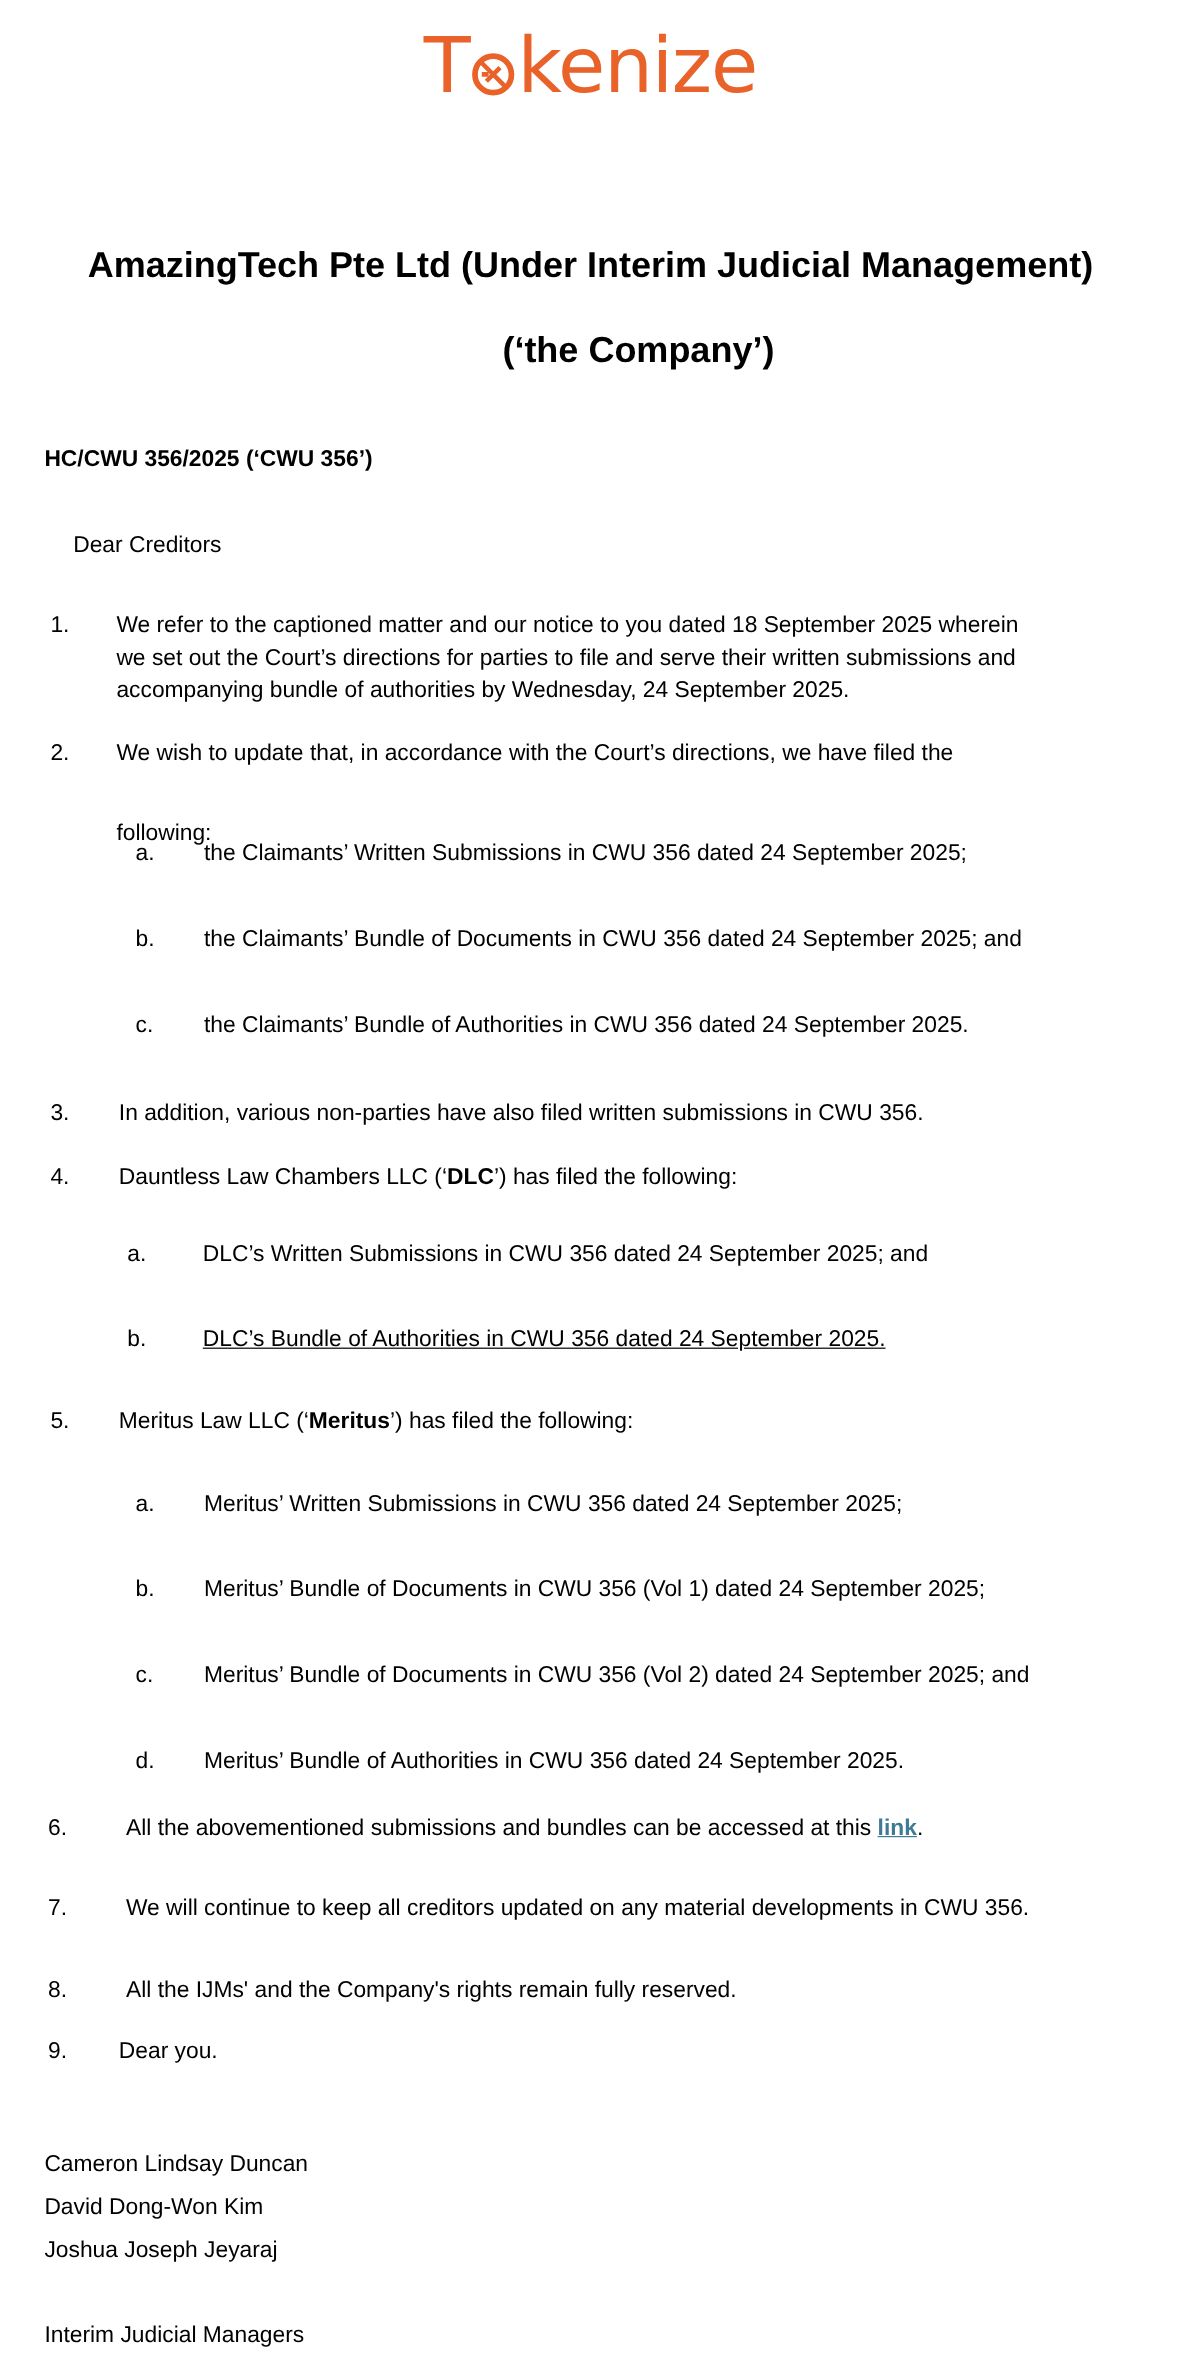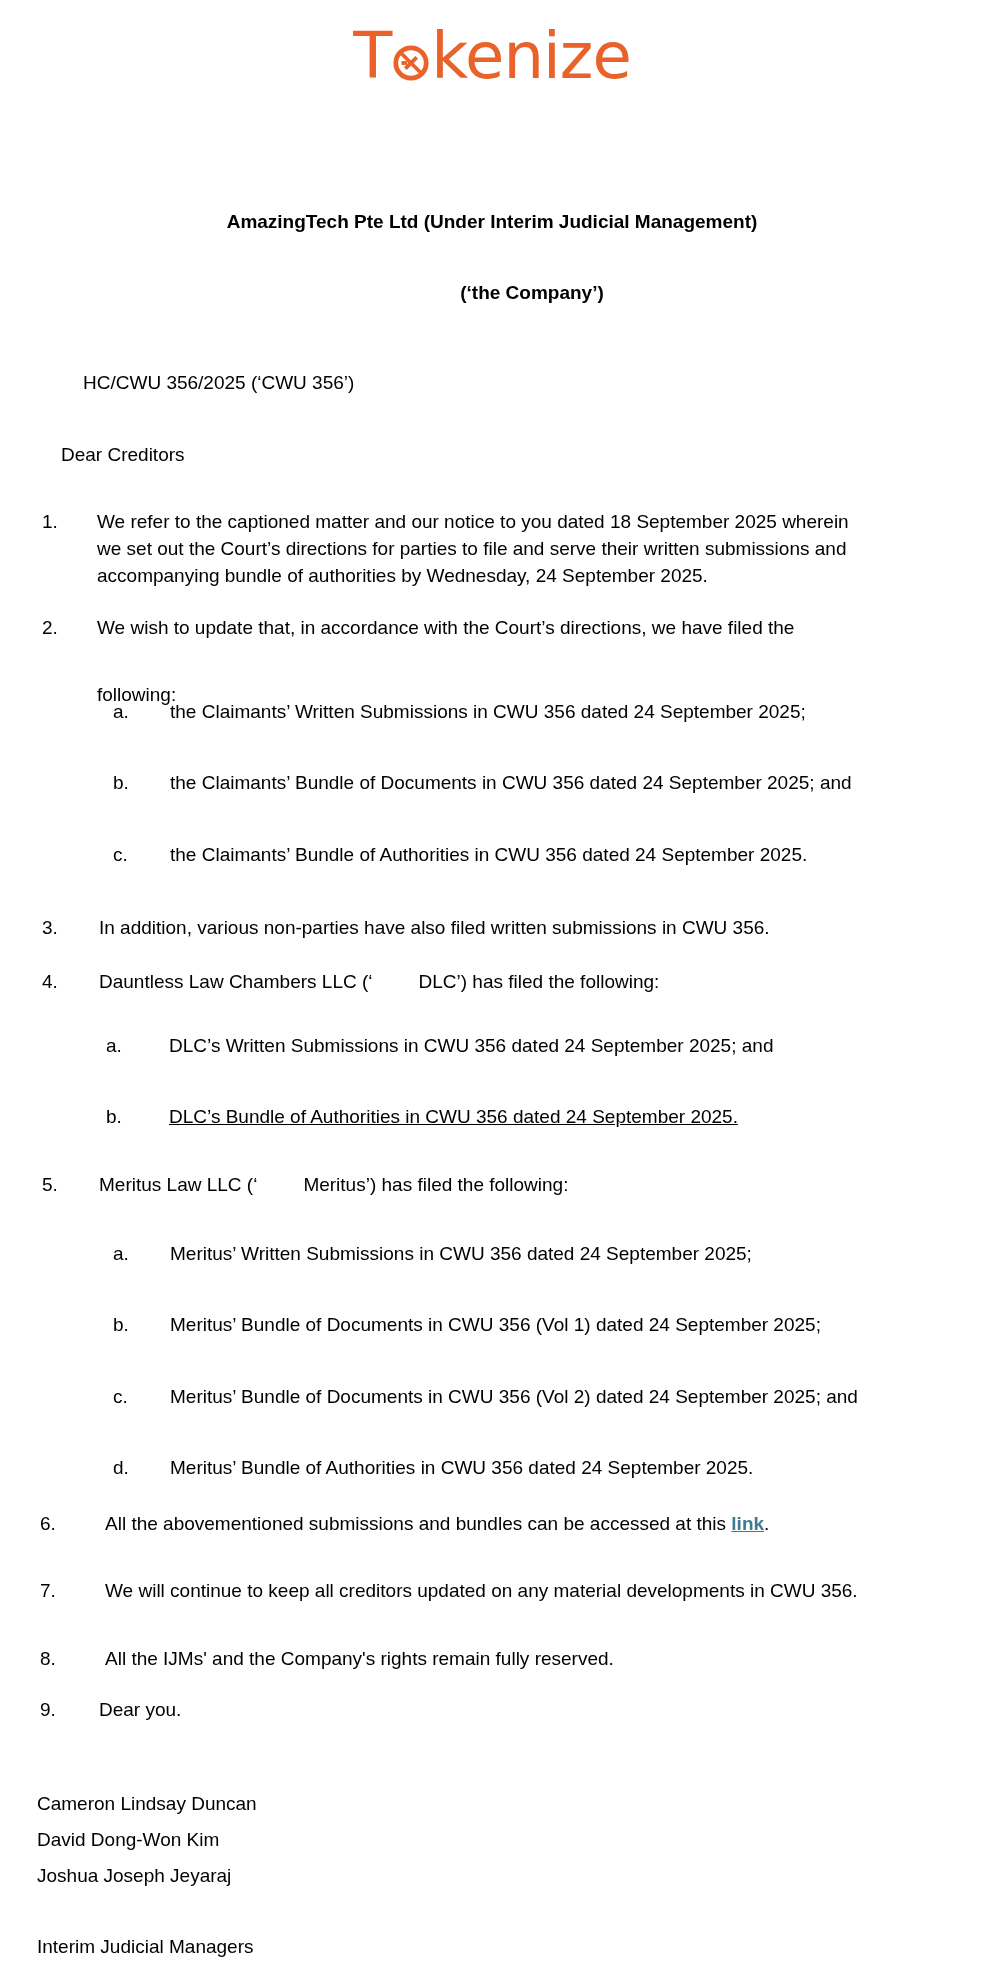--- a/index.html
+++ b/index.html
@@ -38,32 +38,32 @@
       width: 38px;
       height: 38px;
       margin: 0 1px;
     }
     .title {
       position: absolute;
       left: 0;
       width: 984px;
       text-align: center;
       font-weight: bold;
-      font-size: 19px;
+      font-size: 30px;
       line-height: 34px;
     }
     .t1 { top: 205px; }
     .t2 { top: 276px; padding-left: 40px; }
     .abs {
       position: absolute;
       font-size: 19px;
       line-height: 24px;
       white-space: nowrap;
     }
-    .bold { font-weight: normal; margin-left: 46px; }
+    .bold { font-weight: bold; }
     .num {
       position: absolute;
       font-size: 19px;
       line-height: 24px;
     }
     .link {
       color: #3f7a95;
       font-weight: bold;
       text-decoration: underline;
       cursor: pointer;

